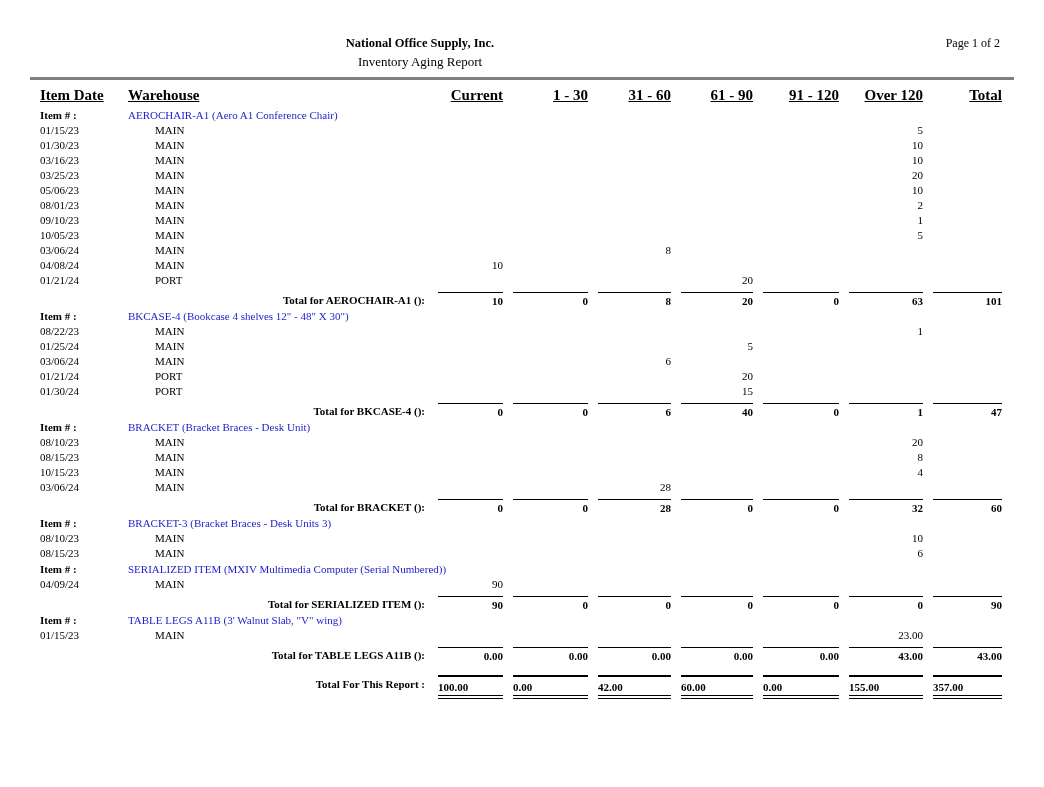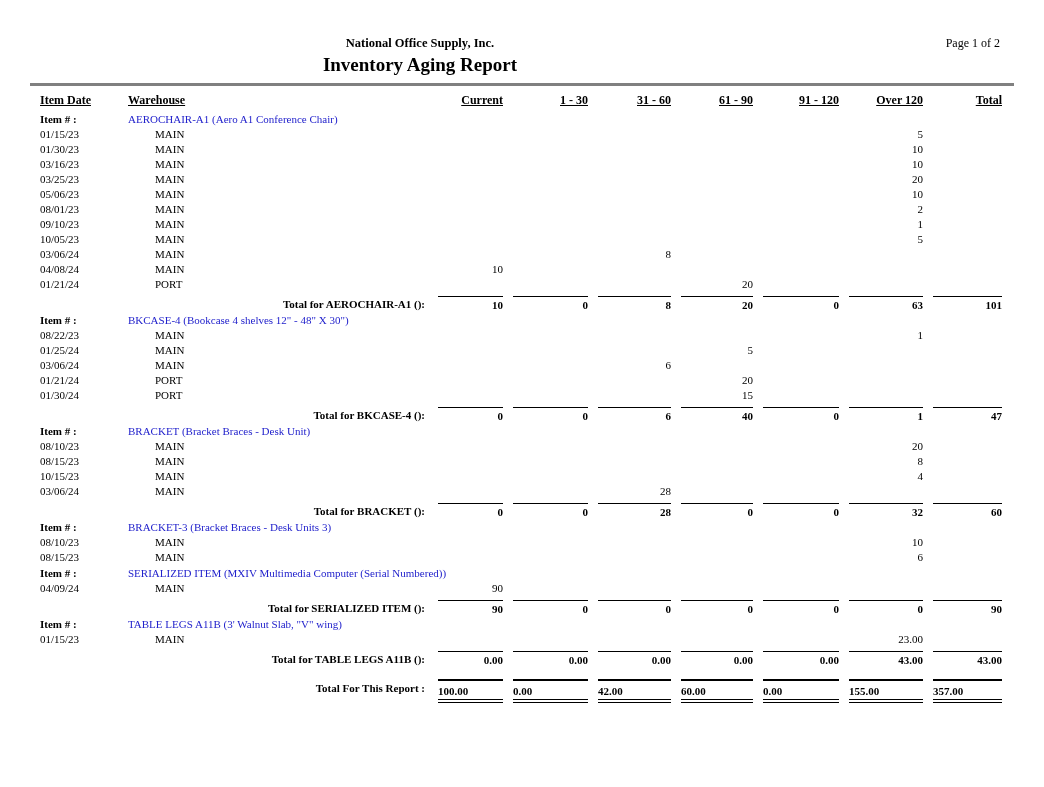--- a/index.html
+++ b/index.html
@@ -8,25 +8,25 @@
     width: 1044px; height: 787px; background: #ffffff; color: #000;
     font-family: "Liberation Serif", serif; position: relative; overflow: hidden;
   }
   
   .hdr { display: flex; align-items: flex-start; padding: 36px 44px 0 40px; }
   .hdr-left  { width: 290px; font-size: 12px; line-height: 20px; }
   .hdr-center{ flex: 1; text-align: center; }
   .hdr-right { width: 200px; text-align: right; font-size: 12px; line-height: 15px; }
   .dt-time { margin-left: 24px; }
   .company { font-size: 12.5px; font-weight: bold; line-height: 15px; }
-  .title   { font-size: 19px;  font-weight: bold; margin-top: 3px; }
+  .title   { font-size: 13px;  font-weight: normal; margin-top: 3px; }
   .rule { height: 3px; background: #808080; margin: 7px 30px 0 30px; }
   
   table.rpt { margin: 2px 0 0 40px; width: 962px; border-collapse: collapse; table-layout: fixed; font-size: 11px; }
-  th { font-weight: bold; text-decoration: underline; padding: 5px 0 3px 0; white-space: nowrap; font-size: 12px; }
+  th { font-weight: bold; text-decoration: underline; padding: 5px 0 3px 0; white-space: nowrap; font-size: 15px; }
   th.left { text-align: left; }
   th.num, td.num { text-align: right; }
   td { height: 15px; line-height: 15px; padding: 0; white-space: nowrap; overflow: hidden; }
   tr.item-row td { height: 16px; padding-top: 1px; }
   .item-label { font-weight: bold; }
   .item-name  { color: #2222cc; }
   td.c-wh { padding-left: 27px; }
   
   tr.total-row td { height: 20px; vertical-align: bottom; }
   td.tlabel { font-weight: bold; text-align: right; padding-right: 3px; }

